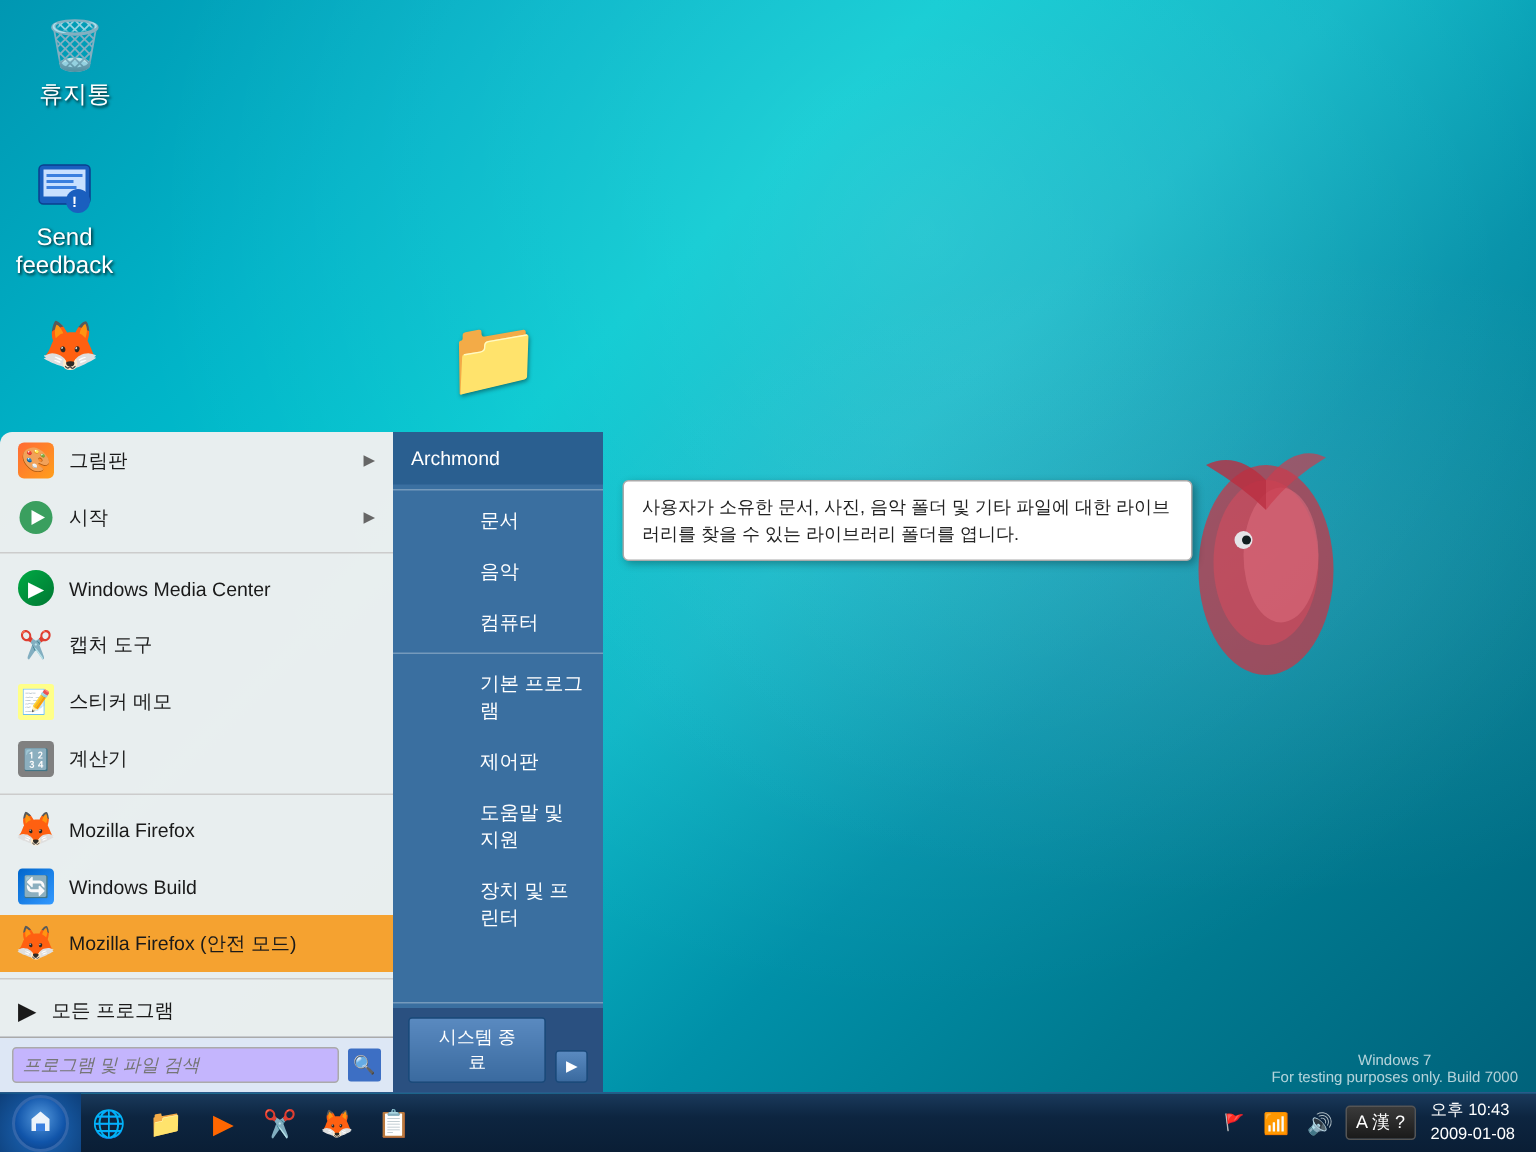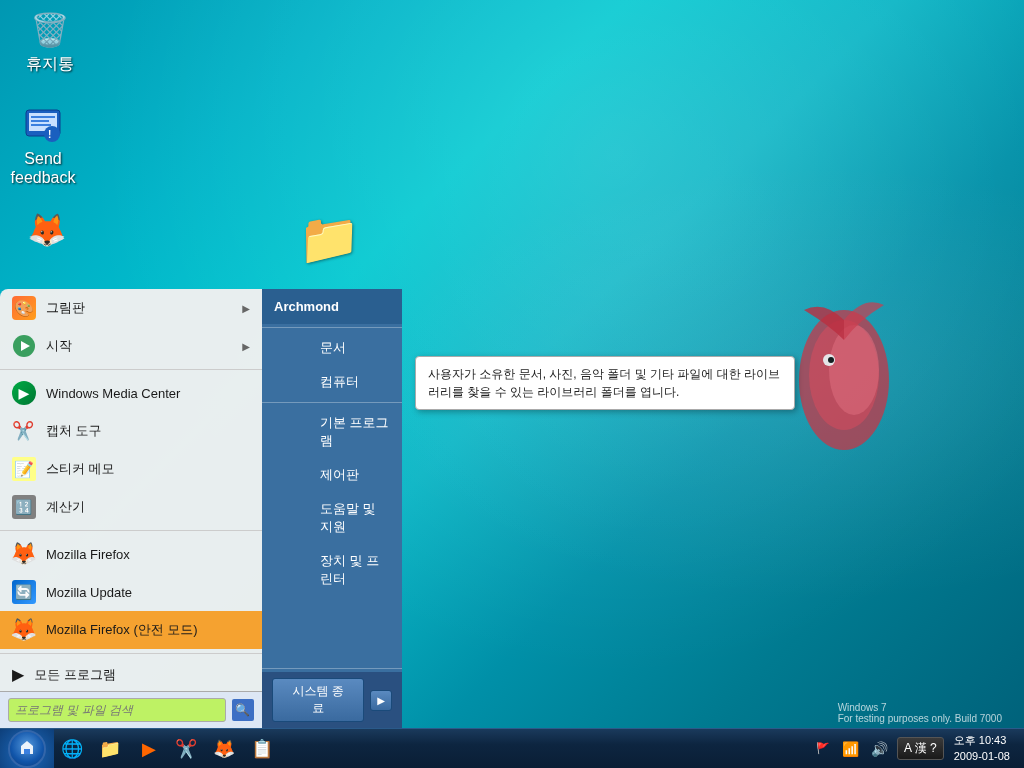--- a/index.html
+++ b/index.html
@@ -123,21 +123,21 @@
       align-items: center;
       gap: 6px;
       border-top: 1px solid #aaa;
     }
     #search-box input {
       flex: 1;
       border: 1px solid #aaa;
       border-radius: 3px;
       padding: 4px 6px;
       font-size: 12px;
-      background: #bef264;
+      background: #c4b5fd;
       color: #666;
       font-style: italic;
     }
     #search-box .search-btn {
       width: 22px; height: 22px;
       background: #3d6fc4;
       border: none;
       border-radius: 2px;
       cursor: pointer;
       color: white;
@@ -154,21 +154,21 @@
       border-radius: 0 8px 0 0;
       display: flex;
       flex-direction: column;
     }
 
     .right-user {
       background: #2a5f90;
       padding: 10px 12px;
       color: white;
       font-size: 13px;
-      font-weight: bold;
+      font-weight: normal;
       cursor: pointer;
     }
 
     .right-item {
       padding: 8px 12px;
       color: white;
       font-size: 13px;
       cursor: pointer;
       text-decoration: none;
       display: block;
@@ -178,21 +178,21 @@
     .right-separator {
       height: 1px;
       background: rgba(255,255,255,0.3);
       margin: 3px 0;
     }
 
     
     #shutdown-bar {
       background: #2a5080;
       display: flex;
-      align-items: center;
+      align-items: flex-end;
       padding: 6px 10px;
       gap: 6px;
     }
     #shutdown-bar button {
       background: linear-gradient(to bottom, #5a8ac0, #3a6a9f);
       border: 1px solid #1a4a7a;
       color: white;
       font-size: 12px;
       padding: 4px 16px;
       border-radius: 3px;
@@ -216,21 +216,20 @@
       background: white;
       border: 1px solid #aaa;
       border-radius: 4px;
       padding: 8px 12px;
       max-width: 380px;
       font-size: 12px;
       color: #222;
       line-height: 1.5;
       z-index: 200;
       box-shadow: 2px 2px 6px rgba(0,0,0,0.3);
-      margin-top: 36px;
     }
 
     
     #taskbar {
       position: absolute;
       bottom: 0;
       left: 0;
       right: 0;
       height: 40px;
       background: linear-gradient(to bottom, #1a3a5c, #0d2540 40%, #0a1e35);
@@ -315,22 +314,22 @@
       text-align: left;
       padding: 2px 6px;
       color: white;
       font-size: 11px;
       line-height: 1.4;
     }
 
     #win7-info {
       position: absolute;
       bottom: 44px;
-      right: 22px;
-      text-align: left;
+      right: 12px;
+      text-align: center;
       color: rgba(255,255,255,0.7);
       font-size: 10px;
       z-index: 10;
     }
 
     
     .icon-paint { background: linear-gradient(135deg, #ff6b35, #ff9f1c); border-radius: 4px; color: white; font-size: 16px; }
     .icon-media { background: linear-gradient(135deg, #00aa44, #007733); border-radius: 50%; color: white; font-size: 14px; }
     .icon-note { background: #ffff88; border-radius: 2px; color: #886600; font-size: 16px; }
     .icon-calc { background: #808080; border-radius: 3px; color: white; font-size: 14px; }
@@ -428,21 +427,21 @@
 
       <div class="menu-separator"></div>
 
       <div class="menu-item">
         <div class="item-icon icon-firefox">🦊</div>
         <span>Mozilla Firefox</span>
       </div>
 
       <div class="menu-item">
         <div class="item-icon icon-update">🔄</div>
-        <span>Mozilla Update</span>
+        <span>Windows Build</span>
       </div>
 
       <div class="menu-item active">
         <div class="item-icon icon-firefox">🦊</div>
         <span>Mozilla Firefox (안전 모드)</span>
       </div>
 
       <div style="flex:1;"></div>
 
       <div class="menu-separator"></div>
@@ -457,20 +456,21 @@
         <button class="search-btn">🔍</button>
       </div>
     </div>
 
     <div id="right-panel">
       <div class="right-user">Archmond</div>
 
       <div class="right-separator"></div>
 
       <a class="right-item">문서</a>
+      <a class="right-item">음악</a>
       <a class="right-item">컴퓨터</a>
 
       <div class="right-separator"></div>
 
       <a class="right-item">기본 프로그램</a>
       <a class="right-item">제어판</a>
       <a class="right-item">도움말 및 지원</a>
       <a class="right-item">장치 및 프린터</a>
 
       <div style="flex:1;"></div>

